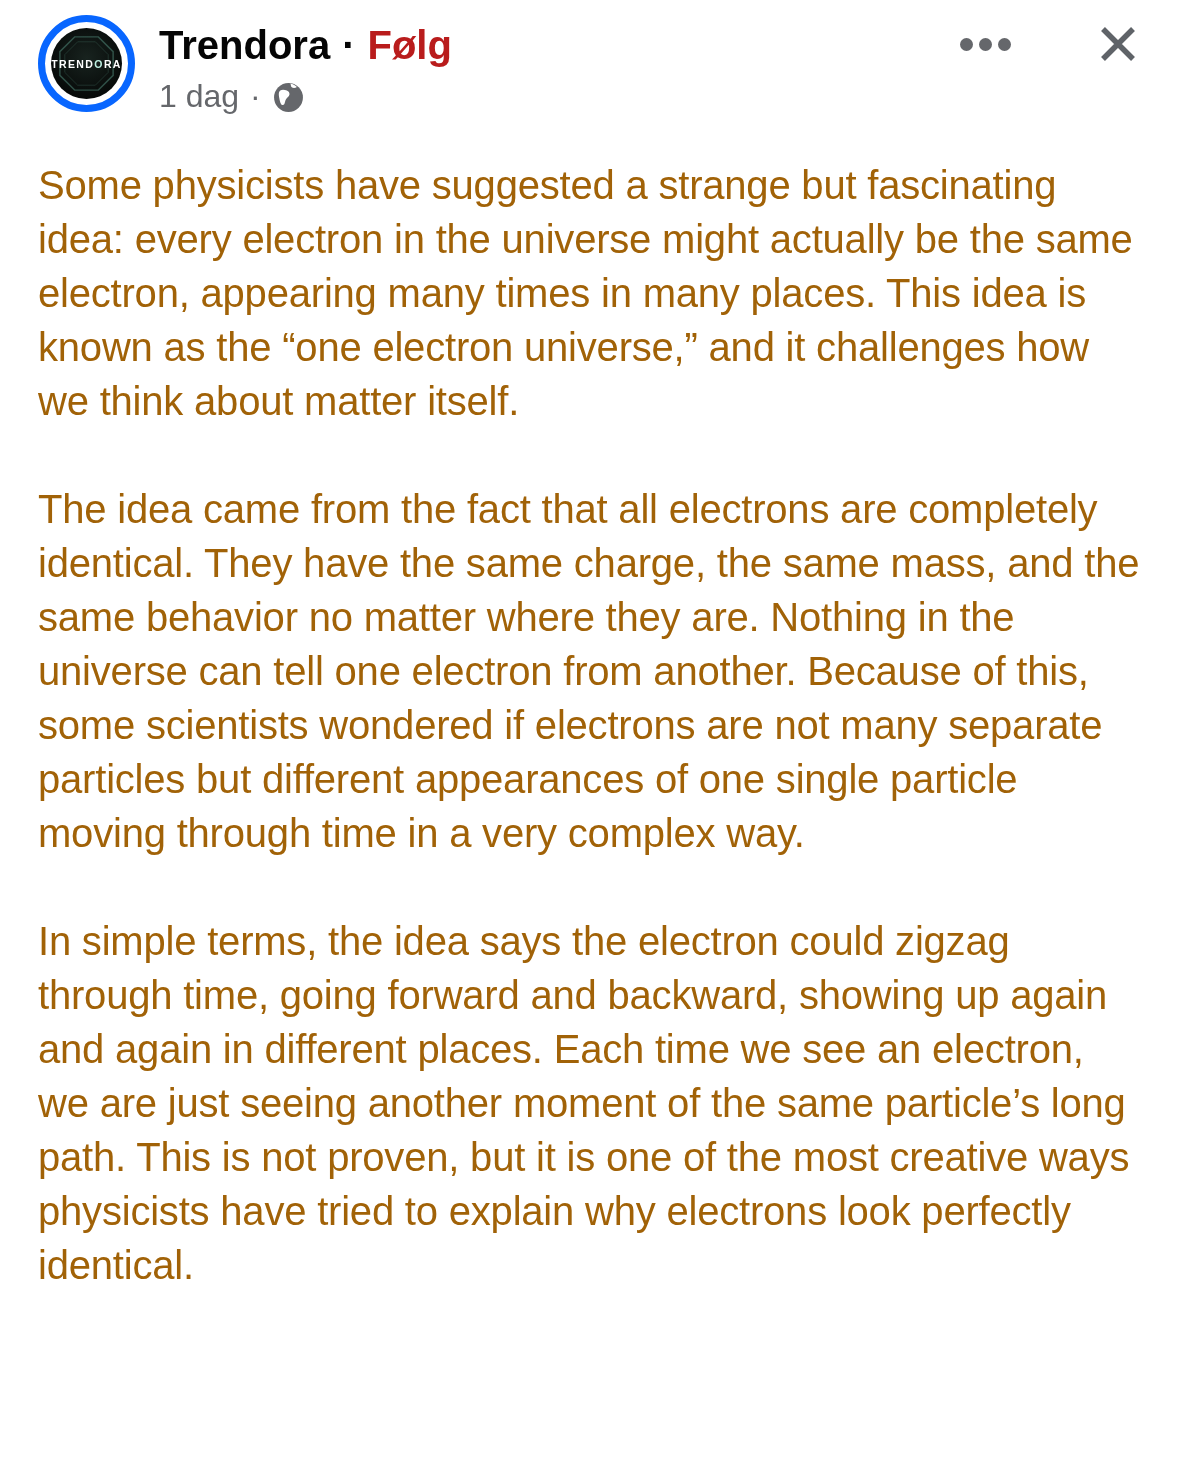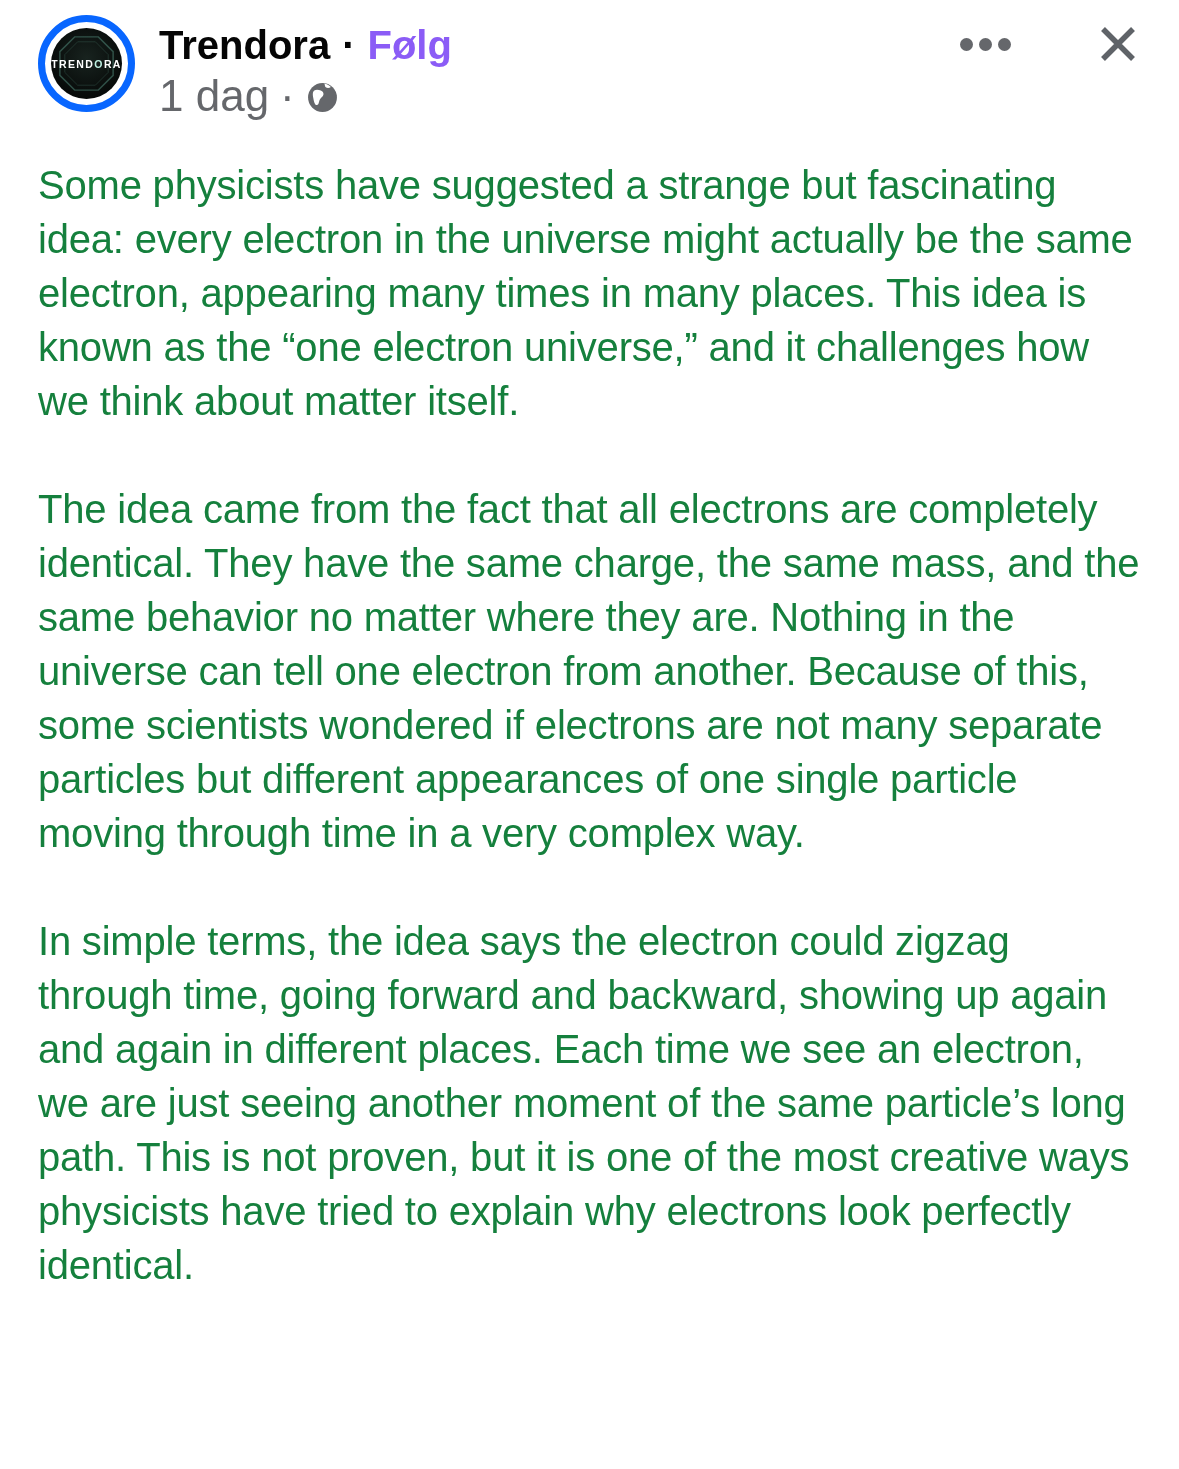--- a/index.html
+++ b/index.html
@@ -68,24 +68,24 @@
     line-height: 48px;
     font-weight: 700;
     color: #050505;
     display: flex;
     align-items: baseline;
     gap: 12px;
     white-space: nowrap;
   }
   .author-name { color: #050505; cursor: pointer; }
   .name-sep { color: #050505; font-weight: 700; }
-  .follow-link { color: #8b5cf6; cursor: pointer; }
+  .follow-link { color: #b91c1c; cursor: pointer; }
   .meta-row {
     margin-top: 7px;
-    font-size: 44px;
+    font-size: 32px;
     line-height: 40px;
     color: #65676B;
     display: flex;
     align-items: center;
     gap: 11px;
     white-space: nowrap;
   }
   .meta-sep { color: #65676B; }
   .globe-icon { display: inline-flex; margin-top: 3px; }
   
@@ -119,21 +119,21 @@
     border-radius: 50%;
     background: #65676B;
     display: block;
   }
   
   .post-text {
     margin-top: 42px;
     font-size: 40px;
     line-height: 54px;
     letter-spacing: -0.2px;
-    color: #15803d;
+    color: #a16207;
   }
   .post-text p {
     margin: 0 0 54px 0;
   }
   .post-text p:last-child { margin-bottom: 16px; }
 </style>
 </head>
 <body>
 
 <div class="post-card">

